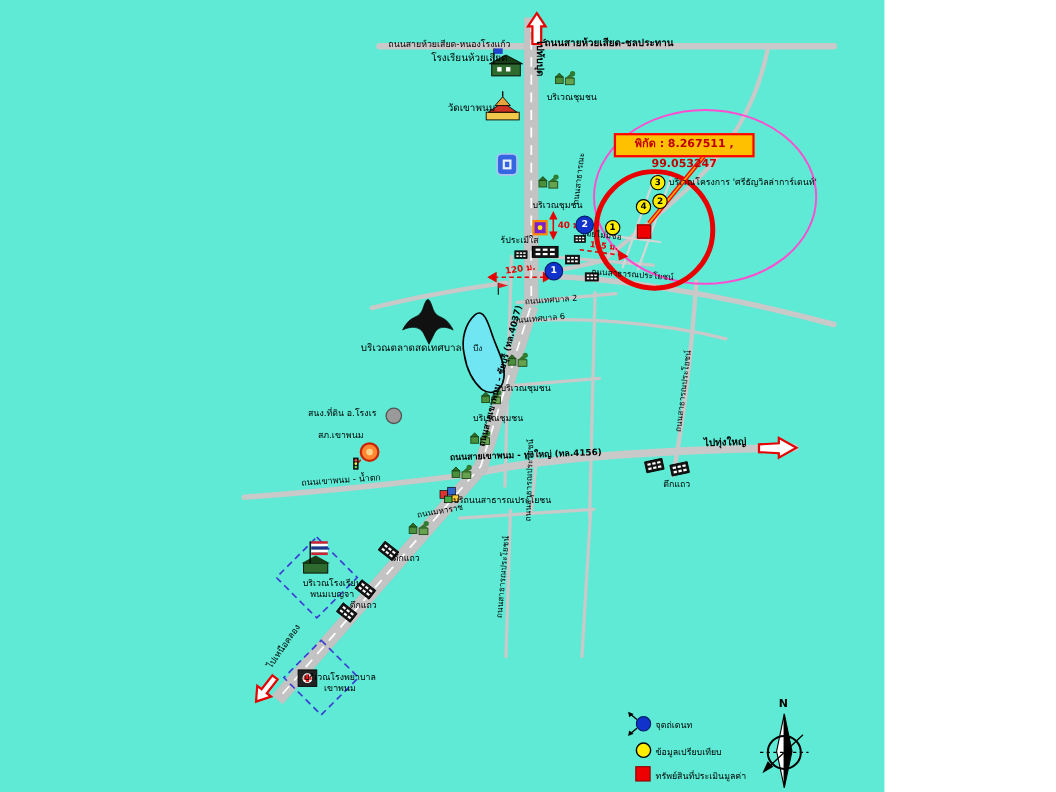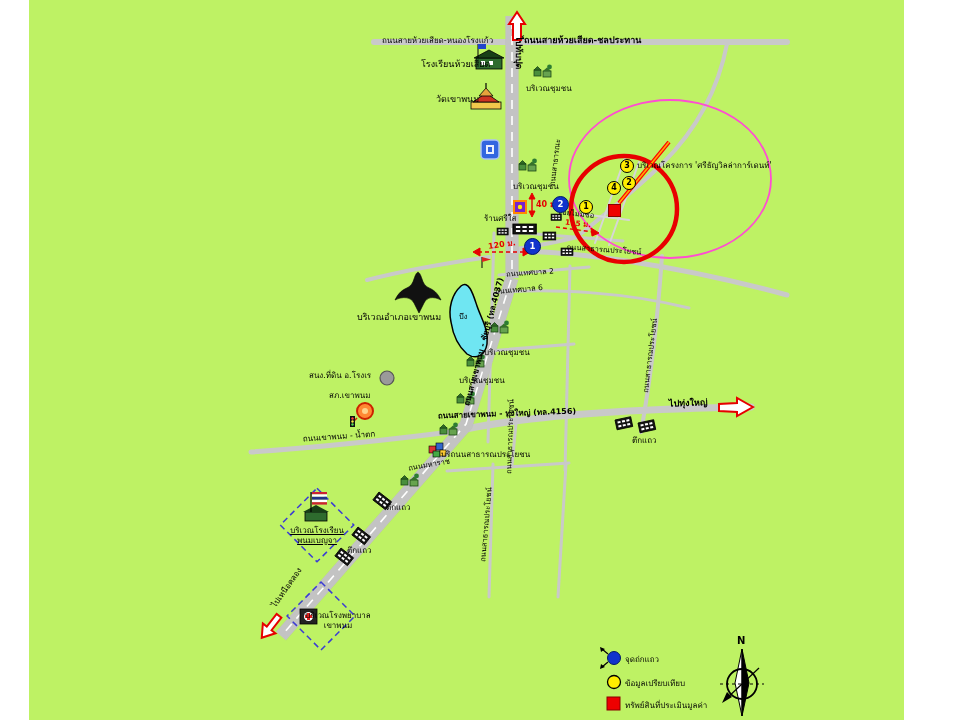--- a/index.html
+++ b/index.html
@@ -1,17 +1,17 @@
 <!DOCTYPE html>
 <html><head>
 <meta charset="utf-8">
 <style>
   html,body{margin:0;padding:0;background:#fff;}
-  #stage{position:relative;width:875px;height:720px;background:#bef264;overflow:hidden;
-         font-family:"DejaVu Sans",sans-serif;margin-left:29px;}
+  #stage{position:relative;width:804px;height:720px;background:#5eead4;overflow:hidden;
+         font-family:"DejaVu Sans",sans-serif;}
   #stage svg{position:absolute;left:0;top:0;}
   .lbl{position:absolute;font-size:8.5px;line-height:1.2;color:#000;white-space:nowrap;}
   .f7{font-size:7.5px}.f8{font-size:8px}.f9{font-size:9px}.f10{font-size:10px}
   .b{font-weight:bold}
   .red{color:#e60000}
   .ctr{text-align:center}
   .pre{white-space:pre-line}
   .callout{position:absolute;left:558px;top:121px;width:124px;height:18px;
            background:#ffc000;border:2px solid #ff0000;color:#c00000;
            font-size:10px;font-weight:bold;text-align:center;line-height:18px;z-index:30;}
@@ -227,80 +227,81 @@
     <line x1="691" y1="684" x2="735" y2="684" stroke="#000" stroke-width="1" stroke-dasharray="3 3"></line>
     <line x1="696" y1="700" x2="730" y2="668" stroke="#000" stroke-width="1.2"></line>
     <polygon points="693,703 703,697 698,692" fill="#000"></polygon>
   </g>
 </svg>
 
 <div class="lbl f8" style="left:353px;top:36px;">ถนนสายห้วยเสียด-หนองโรงแก้ว</div>
 <div class="lbl f9 b" style="left:495px;top:35px;">ถนนสายห้วยเสียด-ชลประทาน</div>
 <div class="lbl f9 b" style="left:495px;top:36px;transform:rotate(90deg);transform-origin:left top;">ไปทับปุด</div>
 
-<div class="lbl f9" style="left:392px;top:59px;">โรงเรียนห้วยเสียด</div>
+<div class="lbl f9" style="left:392px;top:48px;">โรงเรียนห้วยเสียด</div>
 <div class="lbl f9" style="left:407px;top:94px;">วัดเขาพนม</div>
 
 <div class="lbl f8" style="left:497px;top:84px;">บริเวณชุมชน</div>
 <div class="lbl f8" style="left:484px;top:182px;">บริเวณชุมชน</div>
 <div class="lbl f8" style="left:455px;top:348px;">บริเวณชุมชน</div>
 <div class="lbl f8" style="left:430px;top:376px;">บริเวณชุมชน</div>
 
 <div class="lbl f8" style="left:608px;top:161px;">บริเวณโครงการ 'ศรีธัญวิลล่าการ์เดนท์'</div>
 
-<div class="lbl f8" style="left:455px;top:214px;">ร้านศรีใส</div>
+<div class="lbl f8" style="left:455px;top:214px;">ร้ประเมีใส</div>
 <div class="lbl f8 b red" style="left:507px;top:200px;">40 ม.</div>
 <div class="lbl f7" style="left:528px;top:209px;transform:rotate(6deg);">ซอยไม่มีชื่อ</div>
 <div class="lbl f7 b red" style="left:536px;top:219px;transform:rotate(6deg);">115 ม.</div>
 <div class="lbl f8 b red ctr" style="left:448px;top:240px;width:50px;transform:rotate(-8deg);">120 ม.</div>
 
 <div class="lbl f7" style="left:477px;top:268px;transform:rotate(-4deg);">ถนนเทศบาล 2</div>
 <div class="lbl f7" style="left:466px;top:285px;transform:rotate(-5deg);">ถนนเทศบาล 6</div>
 
 <div class="lbl f7 ctr" style="left:481px;top:158px;width:90px;transform:rotate(-83deg);">ถนนสาธารณะ</div>
 <div class="lbl f7 ctr" style="left:525px;top:245px;width:100px;transform:rotate(4deg);">ถนนสาธารณประโยชน์</div>
 <div class="lbl f7 ctr" style="left:571px;top:351px;width:100px;transform:rotate(-83deg);">ถนนสาธารณประโยชน์</div>
 <div class="lbl f7 ctr" style="left:431px;top:432px;width:100px;transform:rotate(-88deg);">ถนนสาธารณประโยชน์</div>
 <div class="lbl f7 ctr" style="left:407px;top:520px;width:100px;transform:rotate(-85deg);">ถนนสาธารณประโยชน์</div>
 
 <div class="lbl f8 b ctr" style="left:375px;top:337px;width:160px;transform:rotate(-75deg);">ถนนสายเขาพนม - ชัยบุรี (ทล.4037)</div>
 
-<div class="lbl f9" style="left:328px;top:312px;">บริเวณอำเภอเขาพนม</div>
+<div class="lbl f9" style="left:328px;top:312px;">บริเวณตลาดสดเทศบาล</div>
 <div class="lbl f7" style="left:430px;top:312px;">บึง</div>
 
 <div class="lbl f8" style="left:280px;top:371px;">สนง.ที่ดิน อ.โรงเร</div>
-<div class="lbl f8" style="left:300px;top:391px;">สภ.เขาพนม</div>
+<div class="lbl f8" style="left:289px;top:391px;">สภ.เขาพนม</div>
 
 <div class="lbl f8 b ctr" style="left:378px;top:409px;width:200px;transform:rotate(-2deg);">ถนนสายเขาพนม - ทุ่งใหญ่ (ทล.4156)</div>
 <div class="lbl f9 b" style="left:640px;top:398px;transform:rotate(-2deg);">ไปทุ่งใหญ่</div>
 <div class="lbl f8 ctr" style="left:255px;top:432px;width:110px;transform:rotate(-4deg);">ถนนเขาพนม - น้ำตก</div>
 
 <div class="lbl f8" style="left:412px;top:450px;">บริถนนสาธารณประโยชน</div>
 <div class="lbl f7 ctr" style="left:365px;top:460px;width:70px;transform:rotate(-10deg);">ถนนมหาราช</div>
 
 <div class="lbl f8" style="left:603px;top:436px;">ตึกแถว</div>
 <div class="lbl f8" style="left:357px;top:503px;">ตึกแถว</div>
 <div class="lbl f8" style="left:318px;top:546px;">ตึกแถว</div>
 
-<div class="lbl f8 ctr pre" style="left:250px;top:526px;width:76px;text-decoration:underline;">บริเวณโรงเรียน
+<div class="lbl f8 ctr pre" style="left:264px;top:526px;width:76px;">บริเวณโรงเรียน
 พนมเบญจา</div>
 <div class="lbl f8 ctr pre" style="left:276px;top:611px;width:66px;">บริเวณโรงพยาบาล
 เขาพนม</div>
 <div class="lbl f8 ctr" style="left:220px;top:583px;width:76px;transform:rotate(-55deg);">ไปเหนือคลอง</div>
 
+<div class="callout">พิกัด : 8.267511 , 99.053247</div>
 
 <div class="pp" style="left:523px;top:196px;">2</div>
 <div class="pp" style="left:495px;top:238px;">1</div>
 
 <div class="cmp" style="left:550px;top:200px;">1</div>
 <div class="cmp" style="left:593px;top:176px;">2</div>
 <div class="cmp" style="left:591px;top:159px;">3</div>
 <div class="cmp" style="left:578px;top:181px;">4</div>
 
 <div class="subj"></div>
 
-<div class="leg" style="left:596px;top:653px;">จุดถ่กแถว</div>
+<div class="leg" style="left:596px;top:653px;">จุดถ่เดนท</div>
 <div class="leg" style="left:596px;top:677px;">ข้อมูลเปรียบเทียบ</div>
 <div class="leg" style="left:596px;top:699px;text-align:center;">ทรัพย์สินที่ประเมินมูลค่า</div>
 
 <div class="lbl f10 b" style="left:708px;top:635px;">N</div>
 
 </div>
 
 </body></html>

